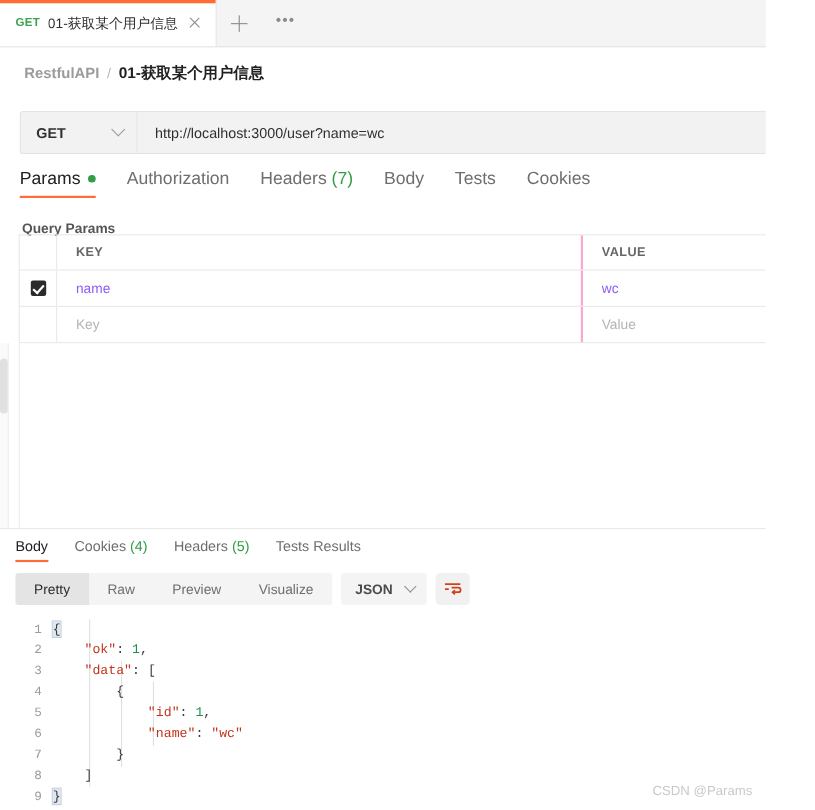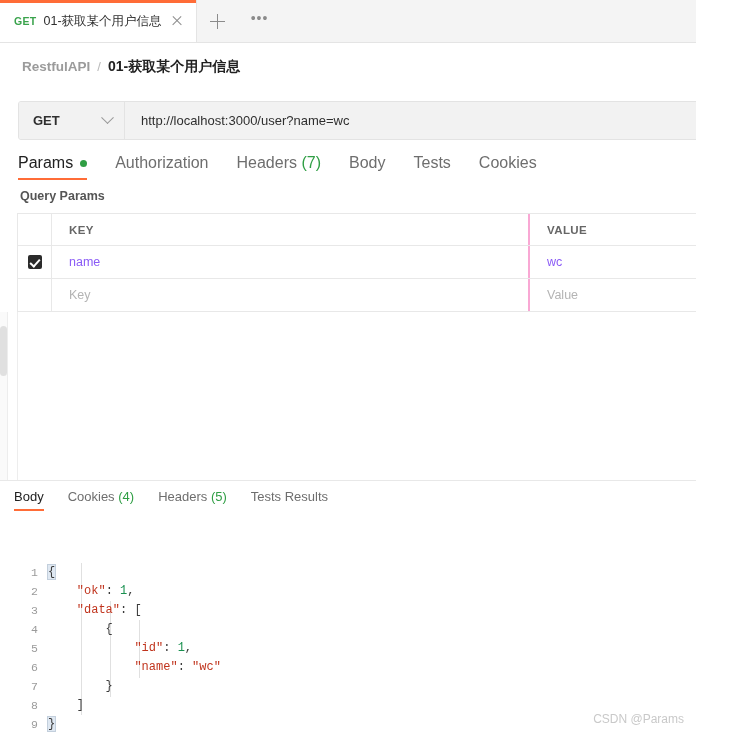--- a/index.html
+++ b/index.html
@@ -131,21 +131,21 @@
     height: 2px; background: #ff6c37;
   }
   .dot-green {
     display: inline-block; width: 7px; height: 7px; border-radius: 50%;
     background: #2f9e44; margin-left: 7px; vertical-align: 1px;
   }
   .count-green { color: #2f9e44; }
 
   
   .qp-label {
-    position: absolute; left: 20px; top: 189px;
+    position: absolute; left: 20px; top: 201px;
     font-size: 12.5px; font-weight: 700; color: #555;
   }
   .ptable {
     position: absolute; left: 17px; top: 213px;
     width: 731px;
     border-top: 1px solid #e8e8e8;
     border-left: 1px solid #e8e8e8;
   }
   .prow { display: flex; height: 33px; border-bottom: 1px solid #e8e8e8; }
   .prow.head { height: 32px; }
@@ -350,20 +350,40 @@
   <div class="mid-divider"></div>
 
   <div class="resp-sep"></div>
   <div class="resptabs" id="resptabs">
       <div class="rst active"><span>Body</span></div>
       <div class="rst"><span>Cookies</span> <span class="count-green">(4)</span></div>
       <div class="rst"><span>Headers</span> <span class="count-green">(5)</span></div>
       <div class="rst"><span>Tests Results</span></div>
     </div>
 
+  <div class="vbar">
+    <div class="seg" id="viewmodes">
+        <div class="seg-item active">Pretty</div>
+        <div class="seg-item">Raw</div>
+        <div class="seg-item">Preview</div>
+        <div class="seg-item">Visualize</div>
+      </div>
+    <div class="jsonsel">
+      <span class="lbl">JSON</span>
+      <span class="chev2"></span>
+    </div>
+    <div class="wrapbtn">
+      <svg width="17" height="15" viewBox="0 0 17 15">
+        <line x1="1.5" y1="3" x2="15.5" y2="3" stroke="#d0421b" stroke-width="1.6"></line>
+        <line x1="1.5" y1="7.5" x2="5" y2="7.5" stroke="#d0421b" stroke-width="1.6"></line>
+        <path d="M7.5 6.2 H13.6 a2.1 2.1 0 0 1 0 4.2 H9.2" fill="none" stroke="#d0421b" stroke-width="1.6"></path>
+        <path d="M10.6 8.6 L8.5 10.4 L10.6 12.2" fill="none" stroke="#d0421b" stroke-width="1.6"></path>
+      </svg>
+    </div>
+  </div>
 
   <div class="ind" style="left:81px; height:152px;"></div>
   <div class="ind" style="left:110px; top:601px; height:96px;"></div>
   <div class="ind" style="left:139px; top:620px; height:58px;"></div>
 
   <div class="code" id="code">
       <div class="cline">
         <div class="gutter">1</div>
         <div class="ctext"><span class="p brace-hl">{</span></div>
       </div>

